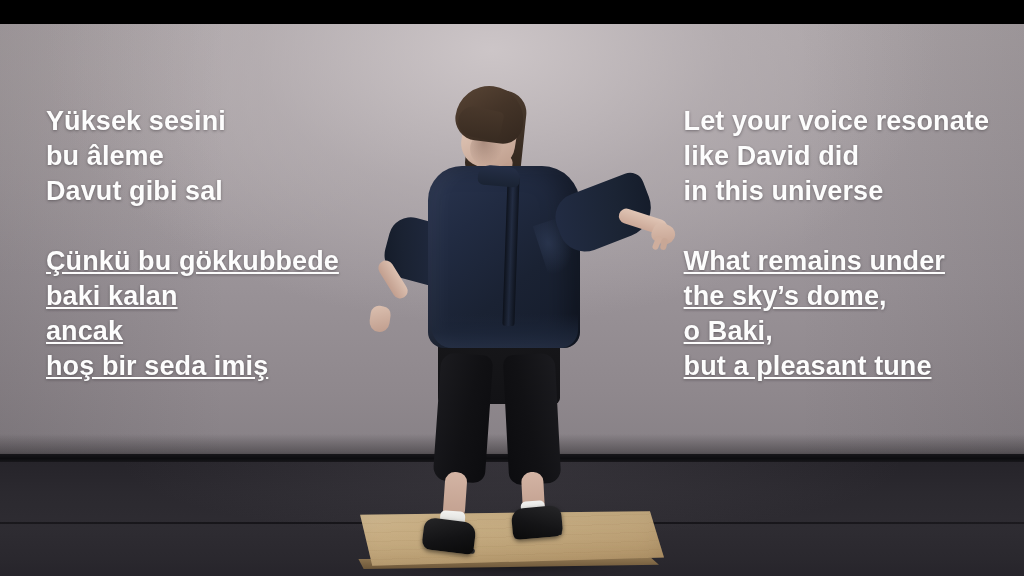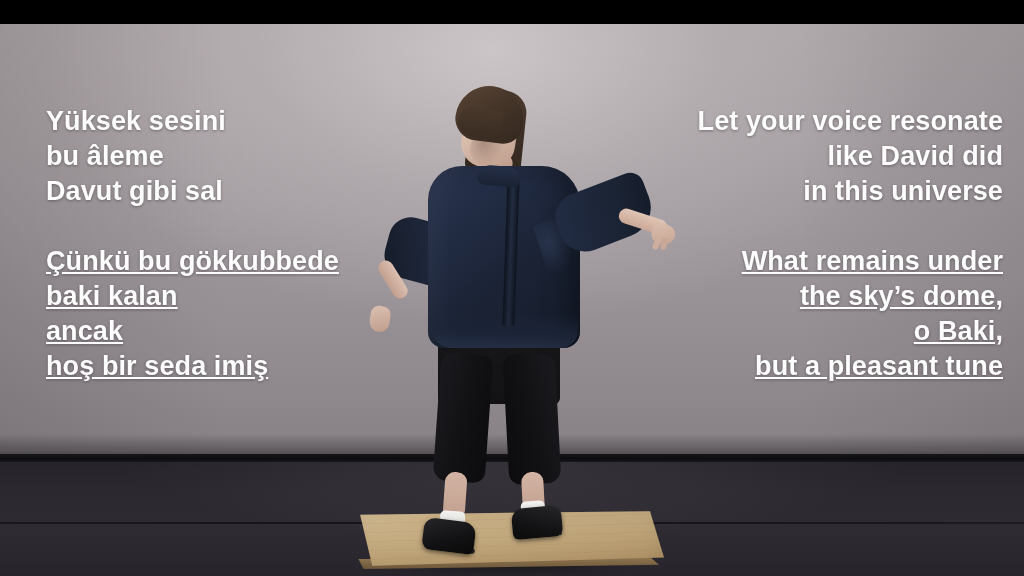--- a/index.html
+++ b/index.html
@@ -76,21 +76,21 @@
     position: absolute;
     color: #fdfdfd;
     font-weight: bold;
     font-size: 27px;
     line-height: 35px;
     letter-spacing: 0.1px;
     text-shadow: 0 1px 3px rgba(40,35,40,0.45);
     white-space: pre;
   }
   #lyrics-left  { left: 46px;  top: 80px; text-align: left; }
-  #lyrics-right { right: 21px; top: 80px; text-align: right; }
+  #lyrics-right { right: 35px; top: 80px; }
   .stanza { margin: 0 0 0 0; }
   .stanza + .stanza { margin-top: 35px; text-decoration: underline; }
   .lyric-line { display: block; }
 
   
   #board {
     position: absolute;
     left: 352px;
     top: 486px;
     width: 312px;

